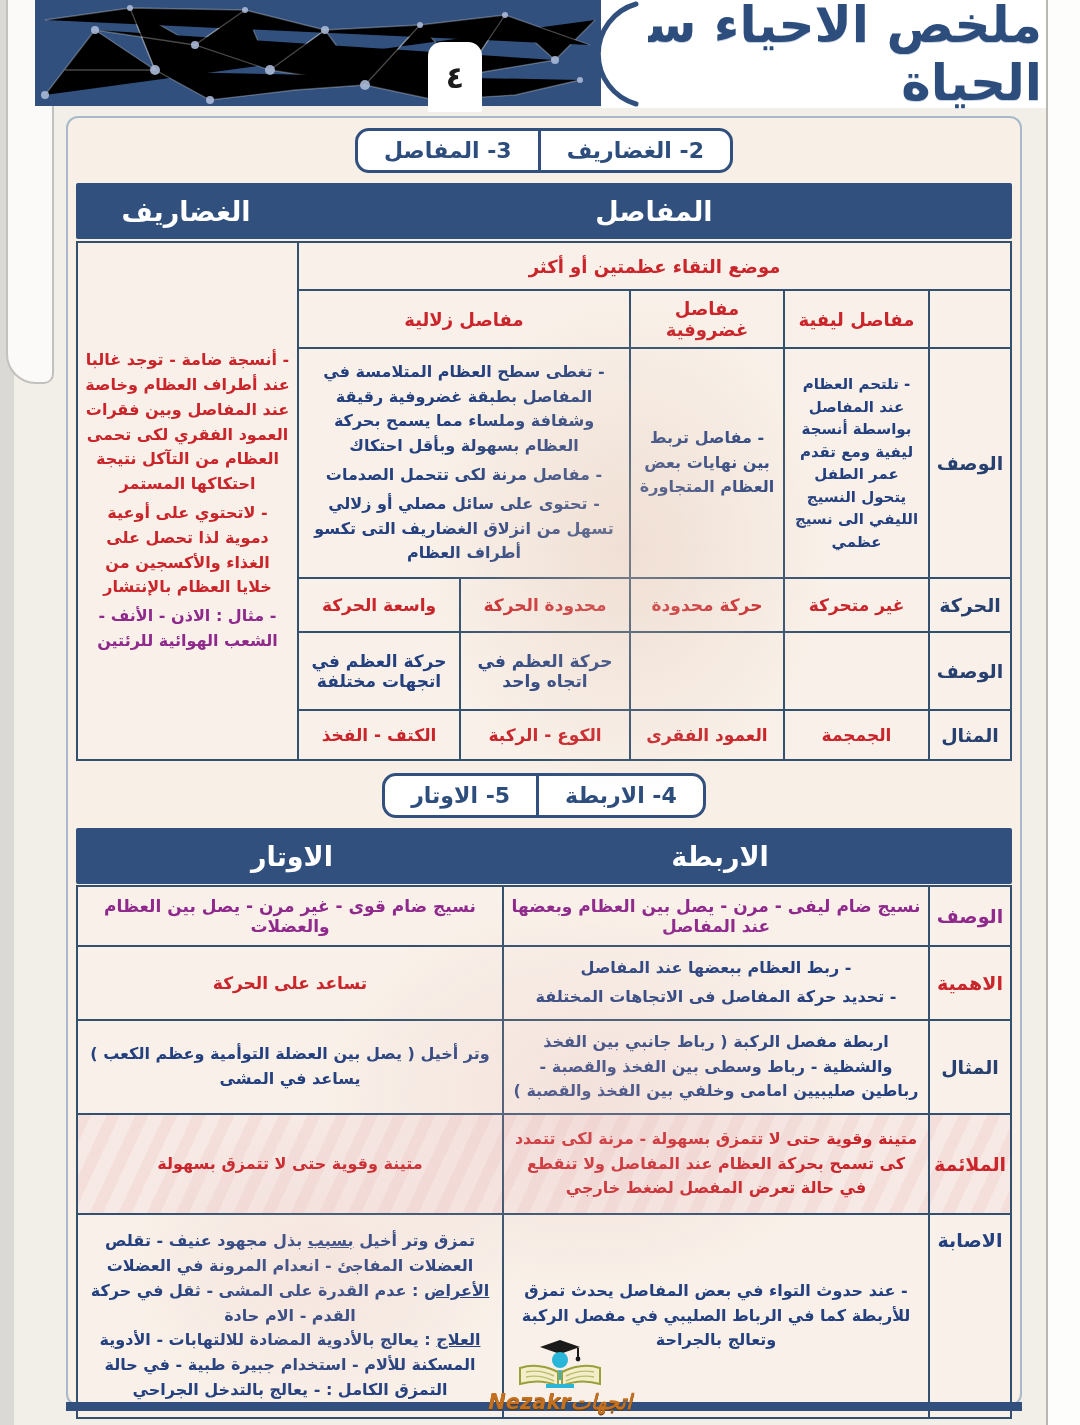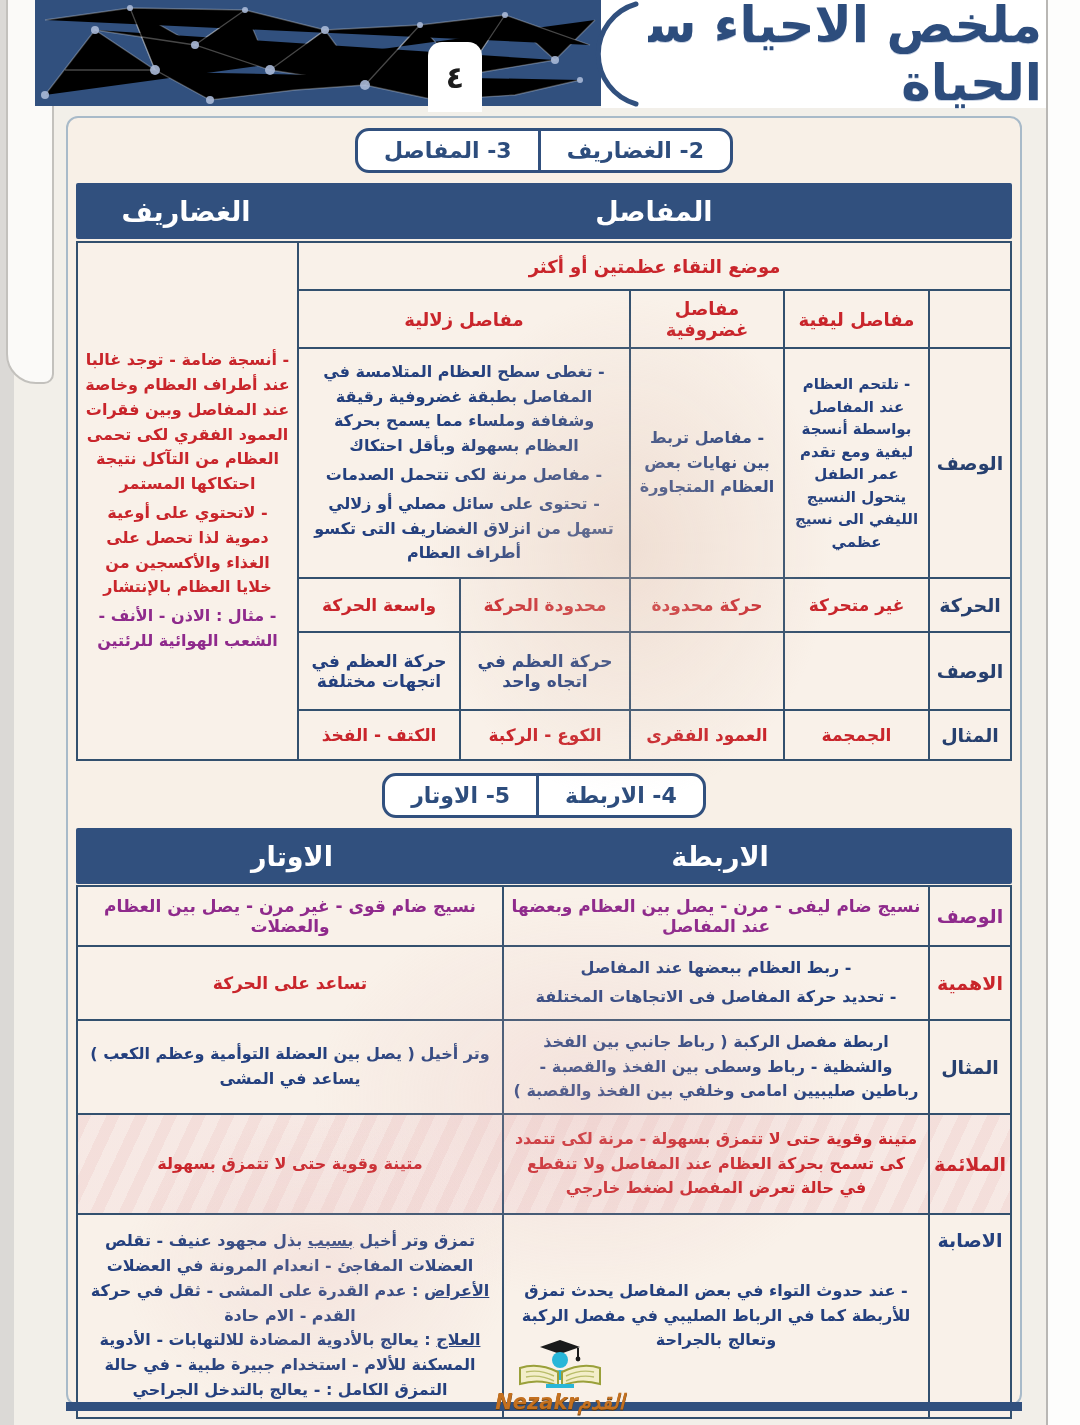--- a/index.html
+++ b/index.html
@@ -268,16 +268,16 @@
       <polygon points="44,2 64,9 44,16 24,9" fill="#1a1a1a"></polygon>
       <line x1="62" y1="10" x2="62" y2="20" stroke="#1a1a1a" stroke-width="2"></line>
       <circle cx="62" cy="21" r="2.4" fill="#1a1a1a"></circle>
       <circle cx="44" cy="22" r="8" fill="#29b6d8"></circle>
       <path d="M33 42 a11 10 0 0 1 22 0 Z" fill="#29b6d8"></path>
       <path d="M42 34 Q22 24 4 30 L4 46 Q24 40 42 48 Z" fill="#f3eec9" stroke="#9aa03a" stroke-width="2"></path>
       <path d="M46 34 Q66 24 84 30 L84 46 Q64 40 46 48 Z" fill="#f3eec9" stroke="#9aa03a" stroke-width="2"></path>
       <path d="M10 34 Q24 31 38 38 M10 39 Q24 36 38 43 M78 34 Q64 31 50 38 M78 39 Q64 36 50 43" stroke="#b9bd6a" stroke-width="1.4" fill="none"></path>
       <rect x="30" y="46" width="28" height="4" fill="#29b6d8"></rect>
     </svg>
-    <div class="logo-text"><span>Nezakr</span><span>القدم</span></div>
+    <div class="logo-text"><span>Nezakr</span><span>اتجهات</span></div>
   </div>
 
 </div>
 
 </body></html>

